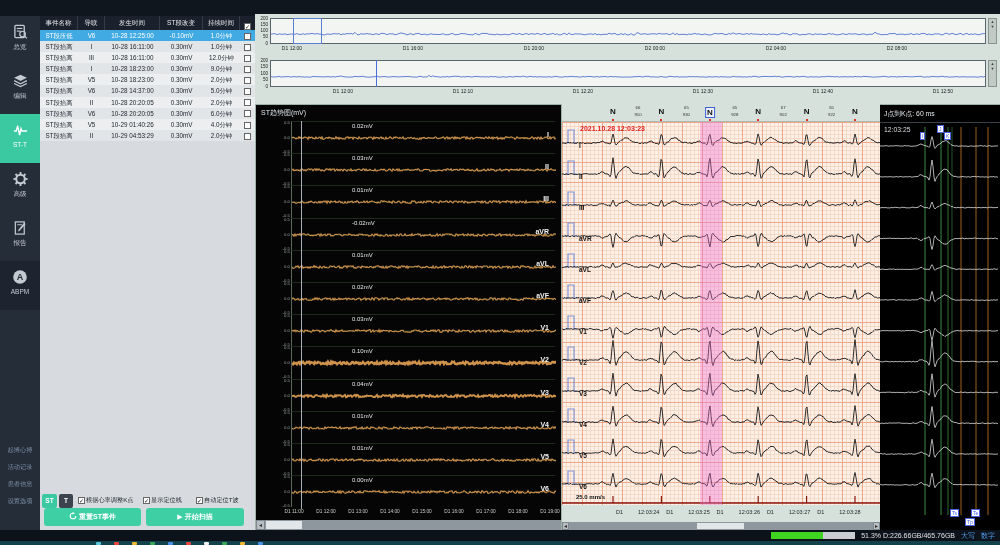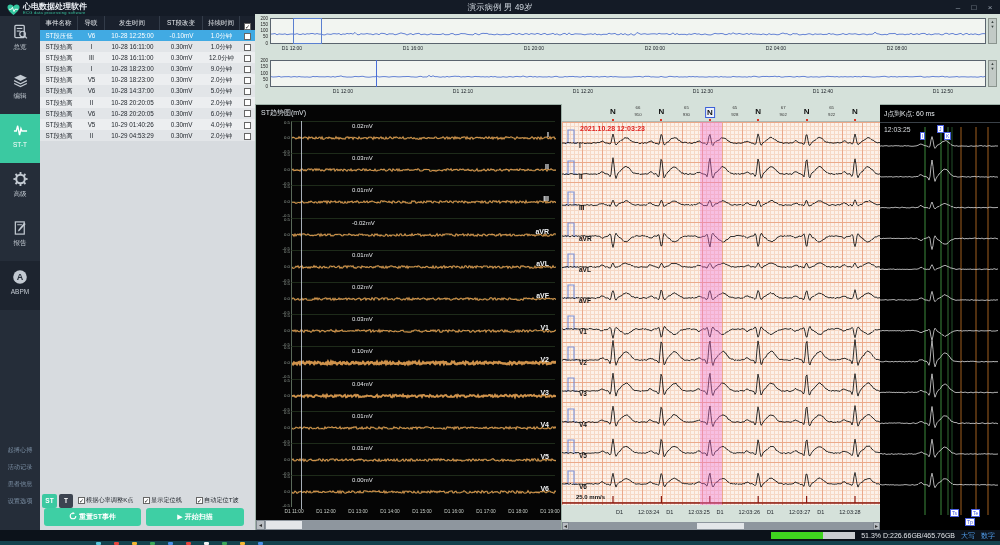--- a/index.html
+++ b/index.html
@@ -105,34 +105,20 @@
   #status-text { font-size:7px; color:#dfe3e7; white-space:nowrap; }
   .kbd-ind { font-size:7px; color:#4f9ae8; white-space:nowrap; }
   #taskbar { position:absolute; left:0; top:541px; width:1000px; height:4px; background:#13424d; }
   .tb-dot { position:absolute; top:0.5px; width:5px; height:3px; border-radius:1px; }
 </style>
 </head>
 <body>
 
 <div id="app">
 
-  <div id="titlebar">
-    <span id="logo-icon"><svg width="13" height="12" viewBox="0 0 13 12">
-          <path d="M6.5 11 C2 7.5 0.5 5 0.5 3.2 C0.5 1.6 1.8 0.5 3.3 0.5 C4.6 0.5 5.9 1.3 6.5 2.5 C7.1 1.3 8.4 0.5 9.7 0.5 C11.2 0.5 12.5 1.6 12.5 3.2 C12.5 5 11 7.5 6.5 11 Z" fill="#35c7a0"></path>
-          <polyline points="2,5.3 4.3,5.3 5.4,3.3 7,7.6 8,5.3 11,5.3" fill="none" stroke="#fff" stroke-width="0.9"></polyline>
-        </svg></span>
-    <span id="app-name">心电数据处理软件</span>
-    <span id="app-subtitle">ECG data processing software</span>
-    <span id="patient-title">演示病例 男 49岁</span>
-    <span id="win-controls">
-        <div class="win-btn" style="display: inline-block;">–</div>
-        <div class="win-btn" style="display: inline-block;">□</div>
-        <div class="win-btn" style="display: inline-block;">×</div>
-      </span>
-  </div>
 
   <div id="sidebar">
     <div id="sidebar-nav">
         <div class="sb-item">
           <div class="sb-icon"><svg width="15" height="16" viewBox="0 0 16 16">
               <rect x="2" y="1" width="10" height="13" rx="1" fill="none" stroke="currentColor" stroke-width="1.4"></rect>
               <line x1="4" y1="4.2" x2="10" y2="4.2" stroke="currentColor" stroke-width="1.2"></line>
               <line x1="4" y1="7" x2="8" y2="7" stroke="currentColor" stroke-width="1.2"></line>
               <circle cx="10.2" cy="10.2" r="3" fill="none" stroke="currentColor" stroke-width="1.3"></circle>
               <line x1="12.3" y1="12.3" x2="14.8" y2="14.8" stroke="currentColor" stroke-width="1.4"></line>

